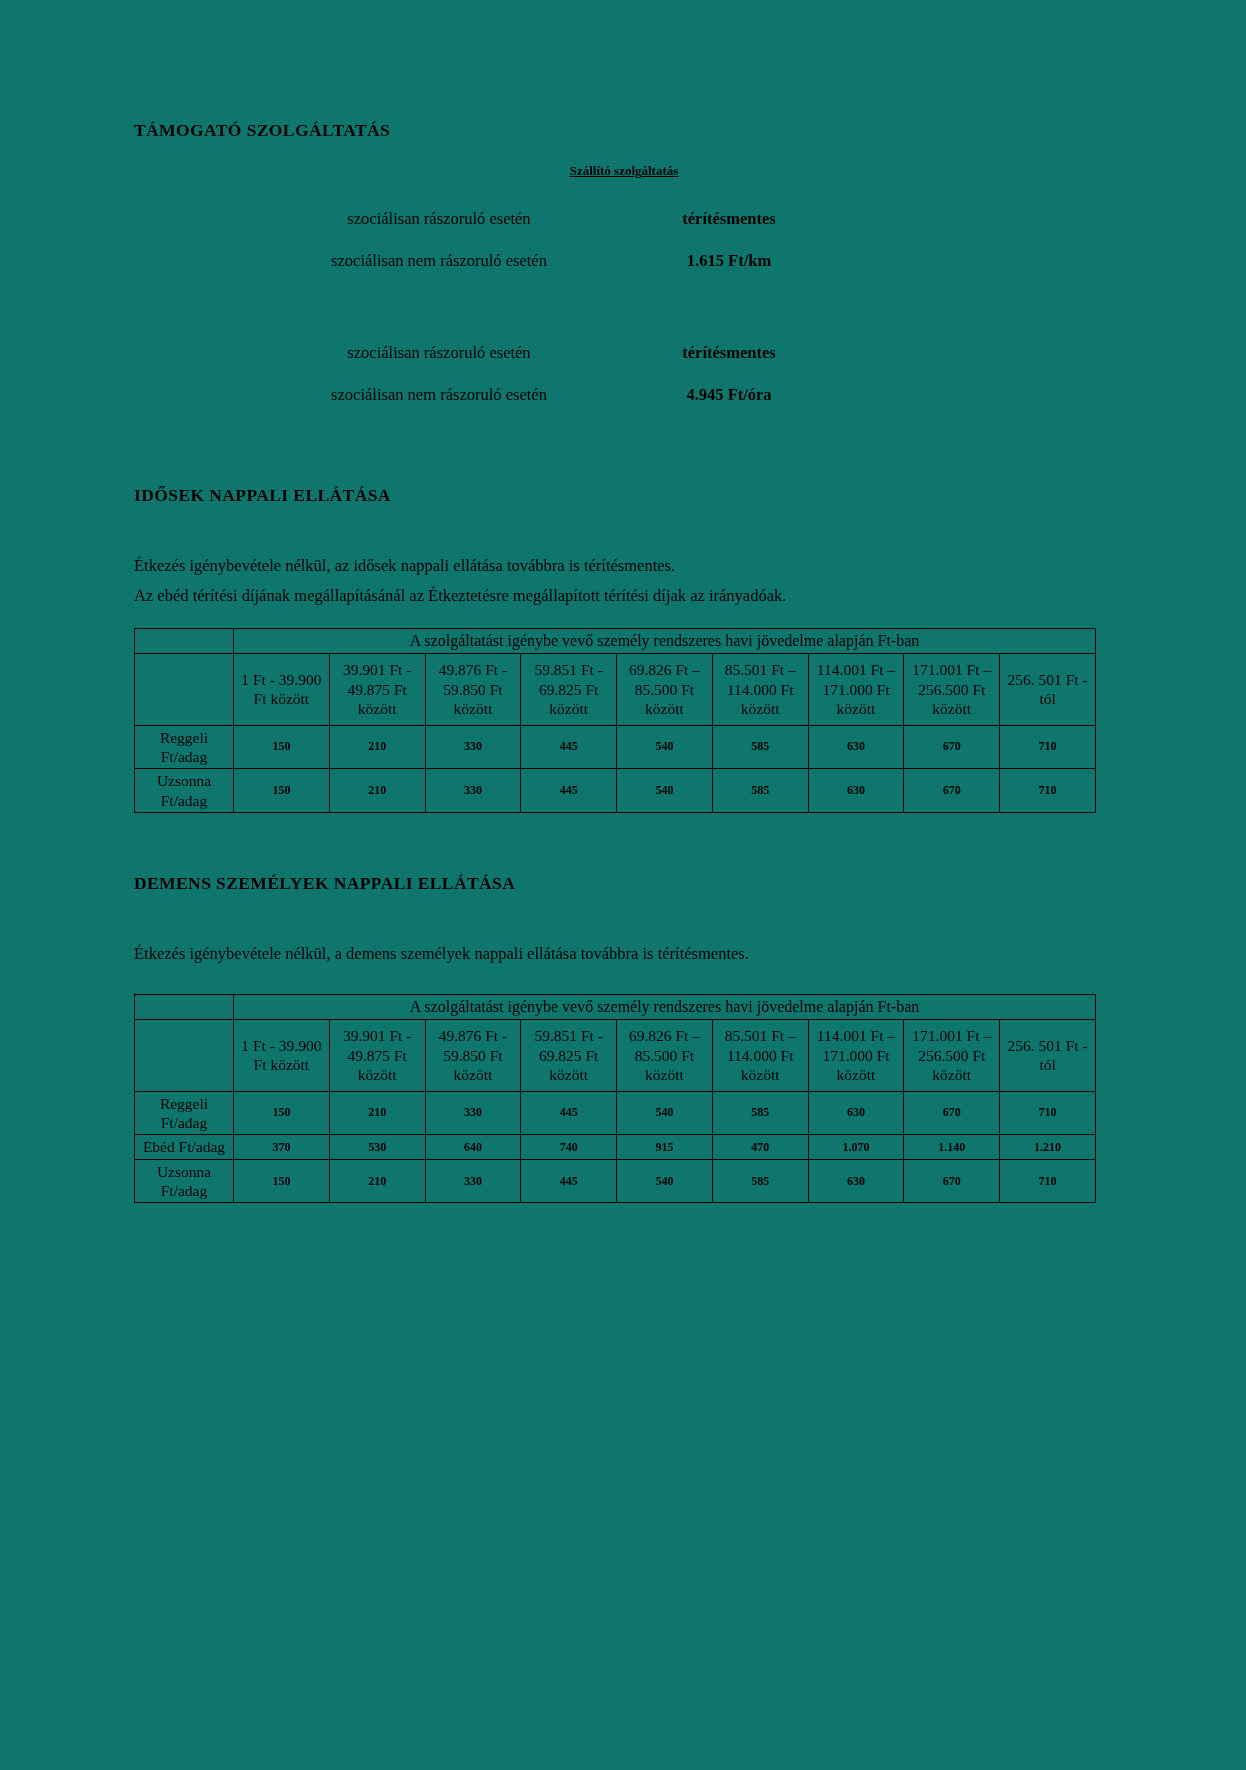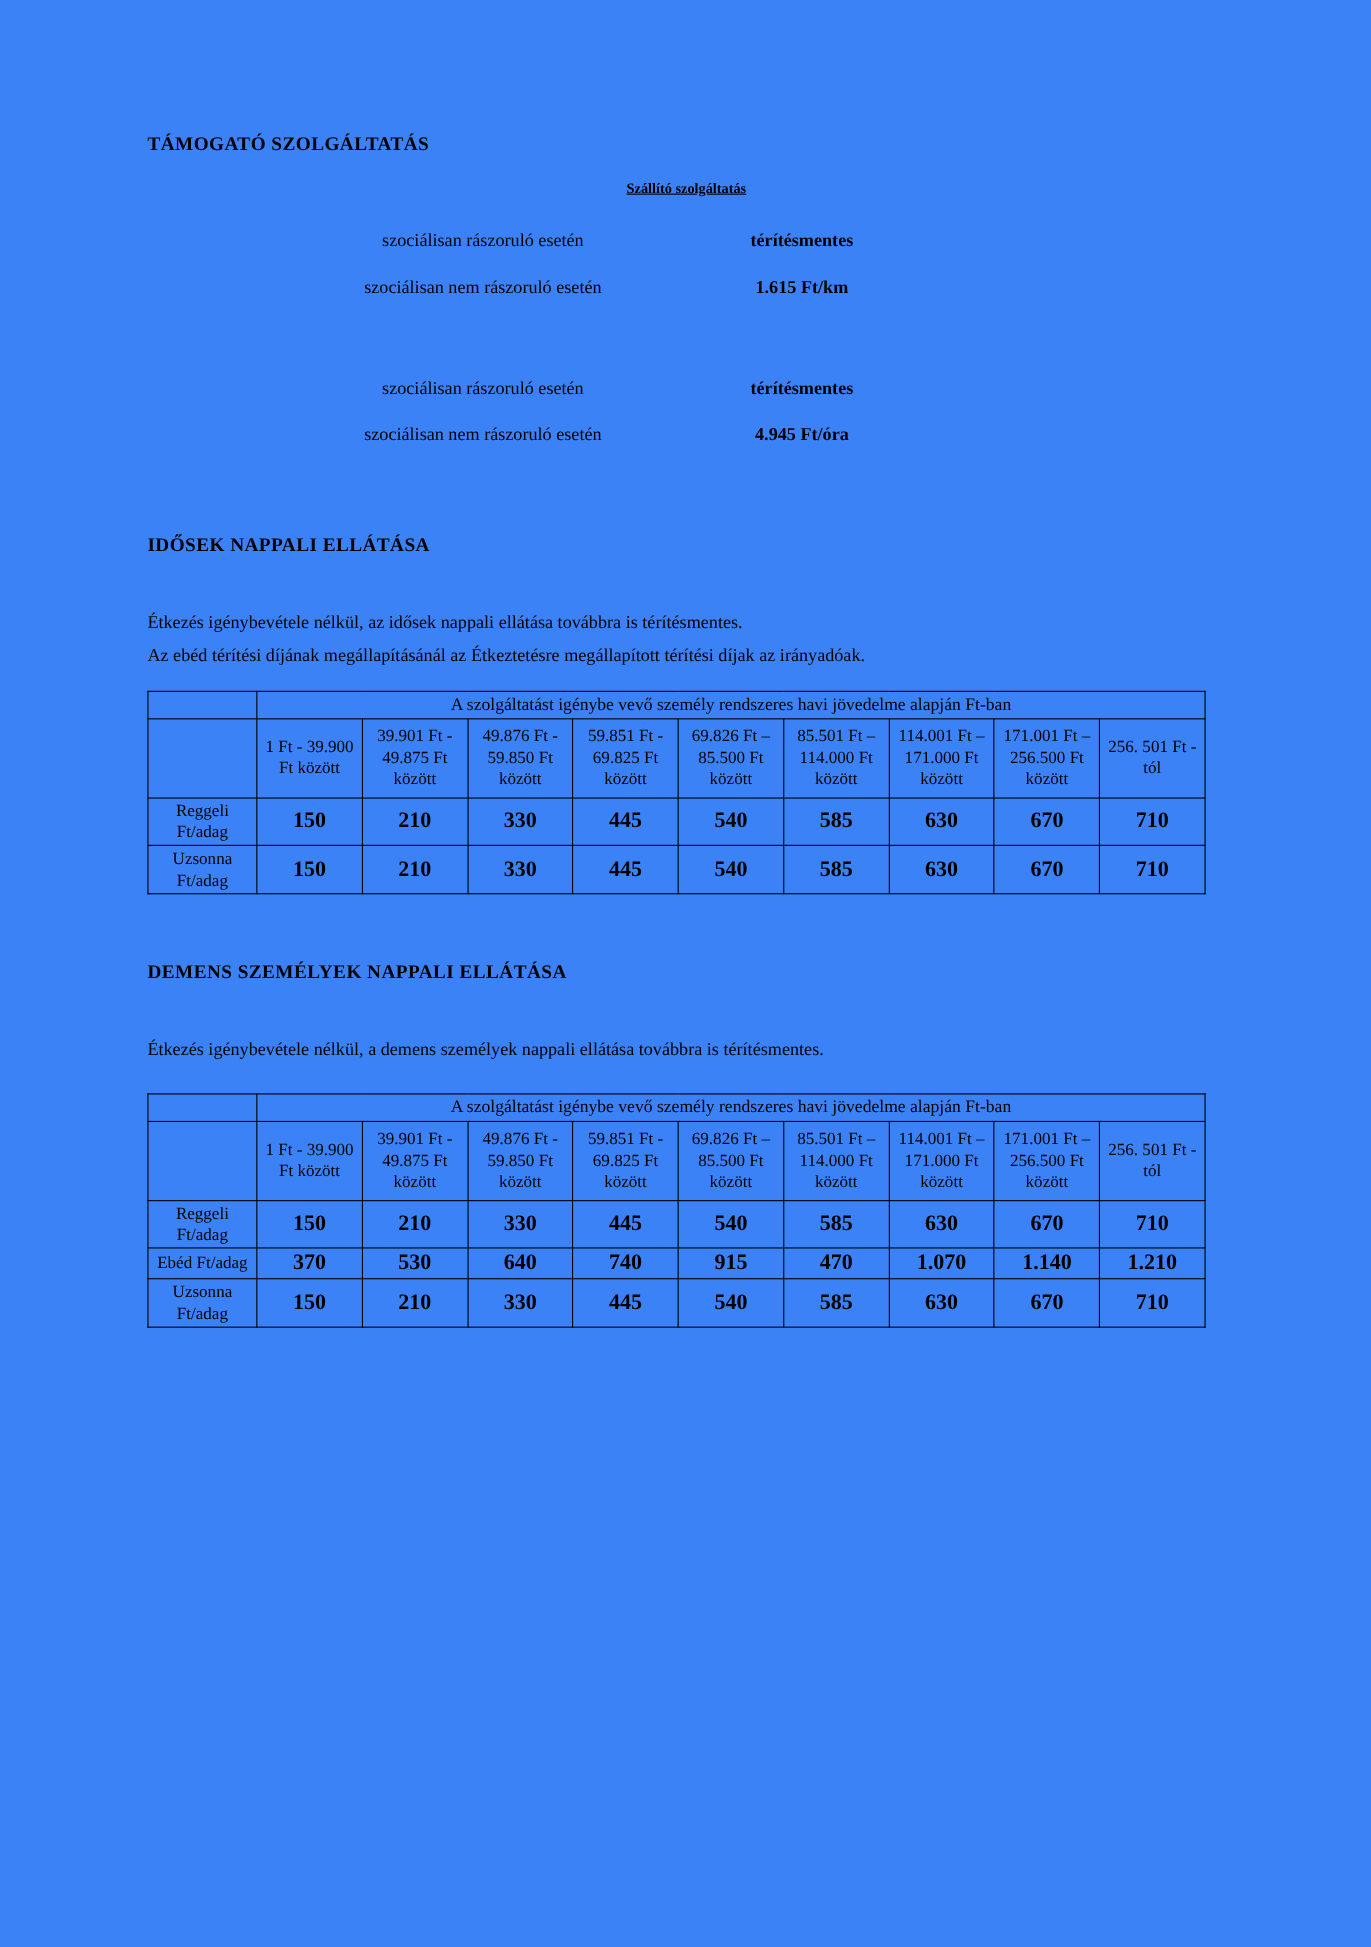--- a/index.html
+++ b/index.html
@@ -13,21 +13,21 @@
     font-family: "Liberation Serif", serif;
     color: #000000;
     position: relative;
     overflow: hidden;
   }
   .page {
     position: absolute;
     left: 0; top: 0;
     width: 1246px;
     height: 1770px;
-    background: #3b82f6;
+    background: #0f766e;
   }
   .content {
     position: absolute;
     left: 134px;
     top: 120px;
     width: 980px;
   }
 
   
   .section-title {
@@ -94,21 +94,21 @@
     line-height: 1.26;
     font-size: 15.5px;
     padding: 6px 1px;
   }
   table.rate .rowlabel {
     line-height: 1.25;
     font-size: 15.5px;
   }
   table.rate .value {
     font-weight: bold;
-    font-size: 20px;
+    font-size: 12px;
   }
   .spacer-10 { height: 10px; }
   .spacer-22 { height: 22px; }
   .spacer-30 { height: 30px; }
   .spacer-50 { height: 50px; }
 </style>
 </head>
 <body>
 
 <div class="page">

